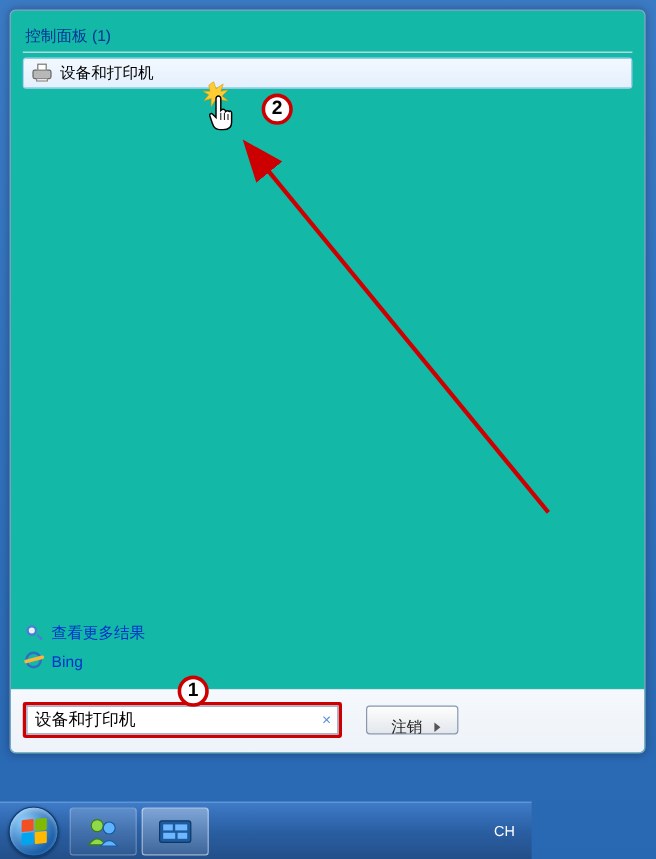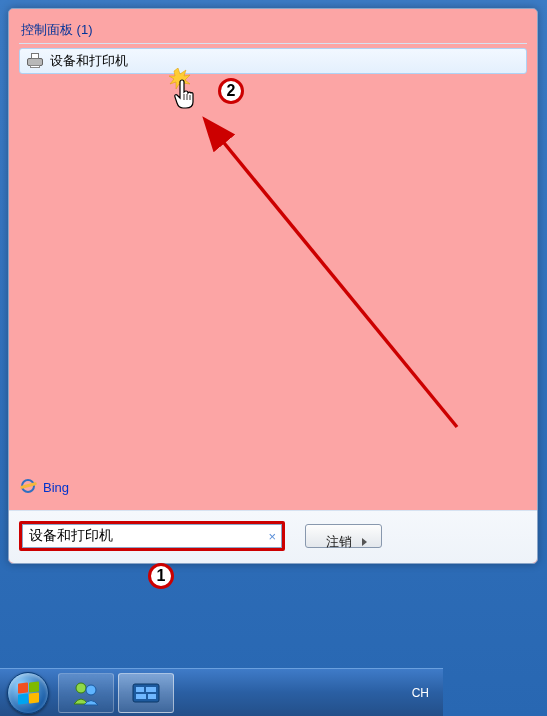--- a/index.html
+++ b/index.html
@@ -10,22 +10,22 @@
       font-size: 12px;
       background: linear-gradient(to bottom, #3b7bc5, #2867b2);
       overflow: hidden;
       position: relative;
     }
     .start-menu {
       position: absolute;
       left: 8px;
       top: 8px;
       width: 530px;
-      height: 556px;
-      background: #fca5a5;
+      height: 620px;
+      background: #14b8a6;
       border: 1px solid #8aa5c8;
       border-radius: 5px;
       box-shadow: 0 0 8px rgba(0,0,0,0.3);
       display: flex;
       flex-direction: column;
     }
     .menu-body {
       flex: 1;
       padding: 8px 10px 8px 10px;
       display: flex;
@@ -180,20 +180,27 @@
           <span class="paper"></span>
           <span class="slot"></span>
       </span>
       <span>设备和打印机</span>
     </div>
 
     <div class="spacer"></div>
 
     <div class="bottom-links">
       <div class="link-row">
+        <span class="mag-icon">
+            <span class="lens"></span>
+            <span class="handle"></span>
+          </span>
+        <span>查看更多结果</span>
+      </div>
+      <div class="link-row">
         <span class="ie-icon">
             <span class="e"></span>
             <span class="band"></span>
           </span>
         <span>Bing</span>
       </div>
     </div>
   </div>
 
   <div class="search-bar-area">

